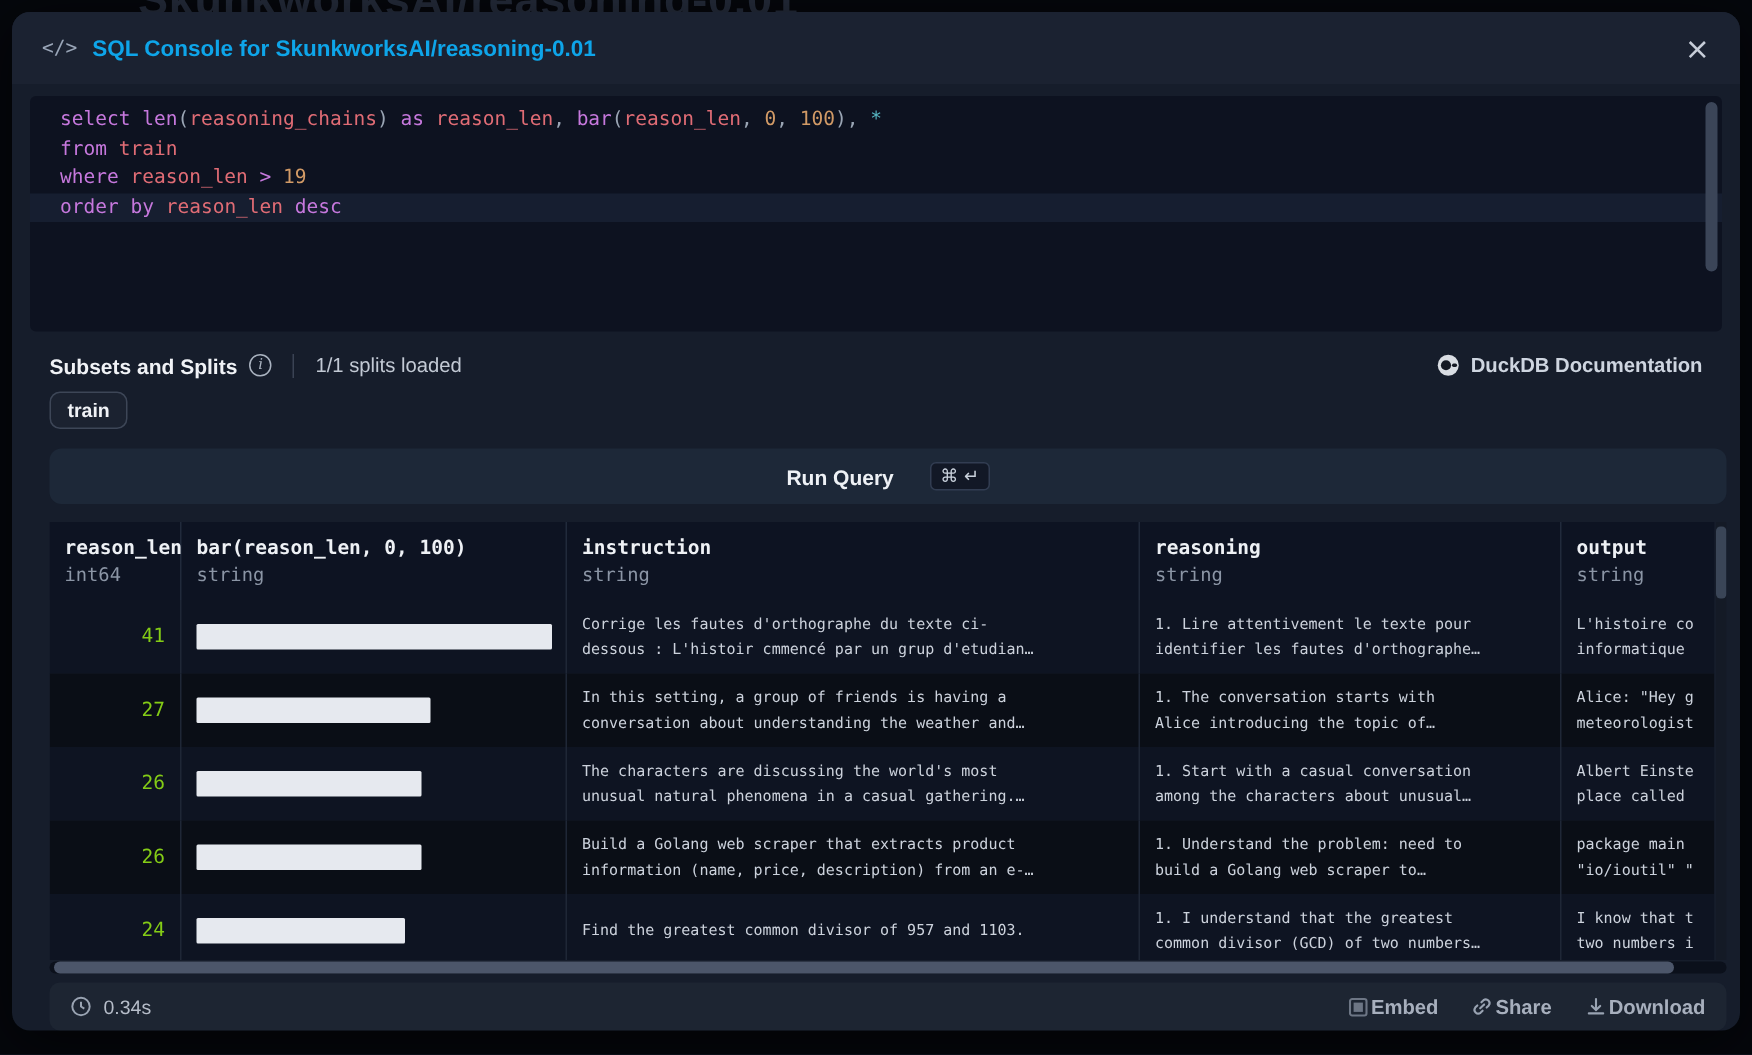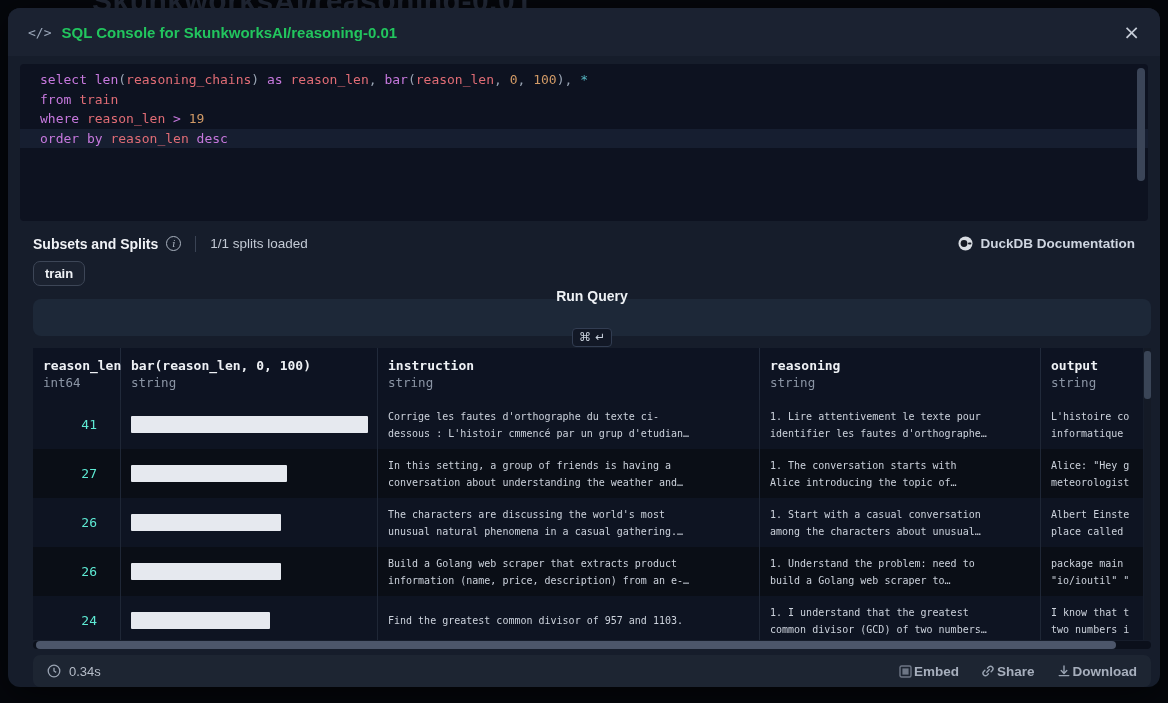--- a/index.html
+++ b/index.html
@@ -20,21 +20,21 @@
   .modal{
     position:absolute; left:8px; top:8px; width:1152px; height:679px;
     background:#161d2b; border-radius:12px; overflow:hidden;
     box-shadow:0 8px 40px rgba(0,0,0,.6);
   }
   .modal-header{
     height:48px; background:#1b2231; display:flex; align-items:center;
     padding:0 20px; gap:10px;
   }
   .code-icon{ font-family:"DejaVu Sans Mono",monospace; font-size:13px; color:#9aa6b8; }
-  .modal-title{ font-size:15px; font-weight:bold; color:#22c55e; flex:1; }
+  .modal-title{ font-size:15px; font-weight:bold; color:#0ea5e9; flex:1; }
   .close-btn{ background:none; border:none; color:#c7cdd8; font-size:20px; line-height:1; cursor:pointer; font-family:"DejaVu Sans",sans-serif; }
   
   .editor{
     position:relative; margin:8px 12px 0 12px; height:157px;
     background:#0d1220; border-radius:4px; overflow:hidden;
     font-family:"DejaVu Sans Mono",monospace; font-size:13px;
     padding:6px 0;
   }
   .cline{ line-height:19.5px; padding:0 20px; white-space:pre; }
   .cline.active{ background:#161e30; }
@@ -54,39 +54,39 @@
     font-size:13.5px; font-weight:bold; color:#ced5e0; text-decoration:none; cursor:pointer; }
   
   .splits{ margin:9px 25px 0 25px; display:flex; gap:8px; }
   .split-chip{ background:#1b2230; border:1px solid #3d4657; border-radius:7px;
     color:#f0f2f6; font-size:13px; font-weight:bold; padding:4px 11px; cursor:pointer;
     font-family:"Liberation Sans",sans-serif; }
   
   .run-btn{ display:flex; align-items:center; justify-content:center; gap:24px;
     margin:13px 25px 0 25px; width:1118px; height:37px;
     background:#1d2838; border:none; border-radius:8px; cursor:pointer;
-    font-family:"Liberation Sans",sans-serif;flex-direction:column; }
+    font-family:"Liberation Sans",sans-serif; }
   .run-label{ font-size:14px; font-weight:bold; color:#eef1f5; }
   .run-kbd{ background:#121826; border:1px solid #323d52; border-radius:4px;
     color:#c9d1dc; font-size:12px; padding:1px 6px 2px 6px;
     font-family:"DejaVu Sans",sans-serif; }
   
   .table-wrap{ position:relative; margin:12px 25px 0 25px; width:1118px; height:292px; overflow:hidden; }
   .tgrid{ width:1110px; overflow:hidden; font-family:"DejaVu Sans Mono",monospace; }
   .thead{ display:flex; height:52px; background:#0d1322; }
   .th{ padding:9px 10px; border-right:1px solid #212a3b; flex-shrink:0; }
   .th .cname{ font-size:13px; font-weight:bold; color:#eef1f5; line-height:17px; white-space:nowrap; }
   .th .ctype{ font-size:12.5px; color:#8b95a5; line-height:17px; }
   .tbody{ height:240px; overflow:hidden; }
   .trow{ display:flex; height:49px; }
   .trow:nth-child(odd){ background:#0e1422; }
   .trow:nth-child(even){ background:#0a0e16; }
   .td{ border-right:1px solid #1f2736; flex-shrink:0; overflow:hidden;
        display:flex; flex-direction:column; justify-content:center; padding:0 10px; }
-  .td.num{ align-items:flex-end; padding-right:23px; font-size:13px; color:#5eead4; }
+  .td.num{ align-items:flex-end; padding-right:10px; font-size:13px; color:#84cc16; }
   .td .line{ font-size:10px; line-height:17px; color:#ccd2dc; white-space:pre; }
   .bar{ height:17px; background:var(--bar); border-radius:1px; }
   .c0{ width:88px; } .c1{ width:257px; } .c2{ width:382px; } .c3{ width:281px; } .c4{ width:160px; border-right:none; }
   .vscroll{ position:absolute; top:0; right:0; width:7px; height:292px; background:#141a26; }
   .vscroll .thumb{ width:7px; height:48px; margin-top:3px; background:#3a4557; border-radius:3px; }
   .hscroll{ margin:1px 25px 0 25px; width:1118px; height:8px; background:#0b101b; border-radius:4px; }
   .hscroll .thumb{ width:1080px; height:8px; margin-left:3px; background:#4c566a; border-radius:4px; }
   
   .footer{ display:flex; align-items:center; margin:6px 25px 16px 25px; width:1118px; height:32px;
     background:#1d2532; border-radius:7px; padding:0 14px; }

